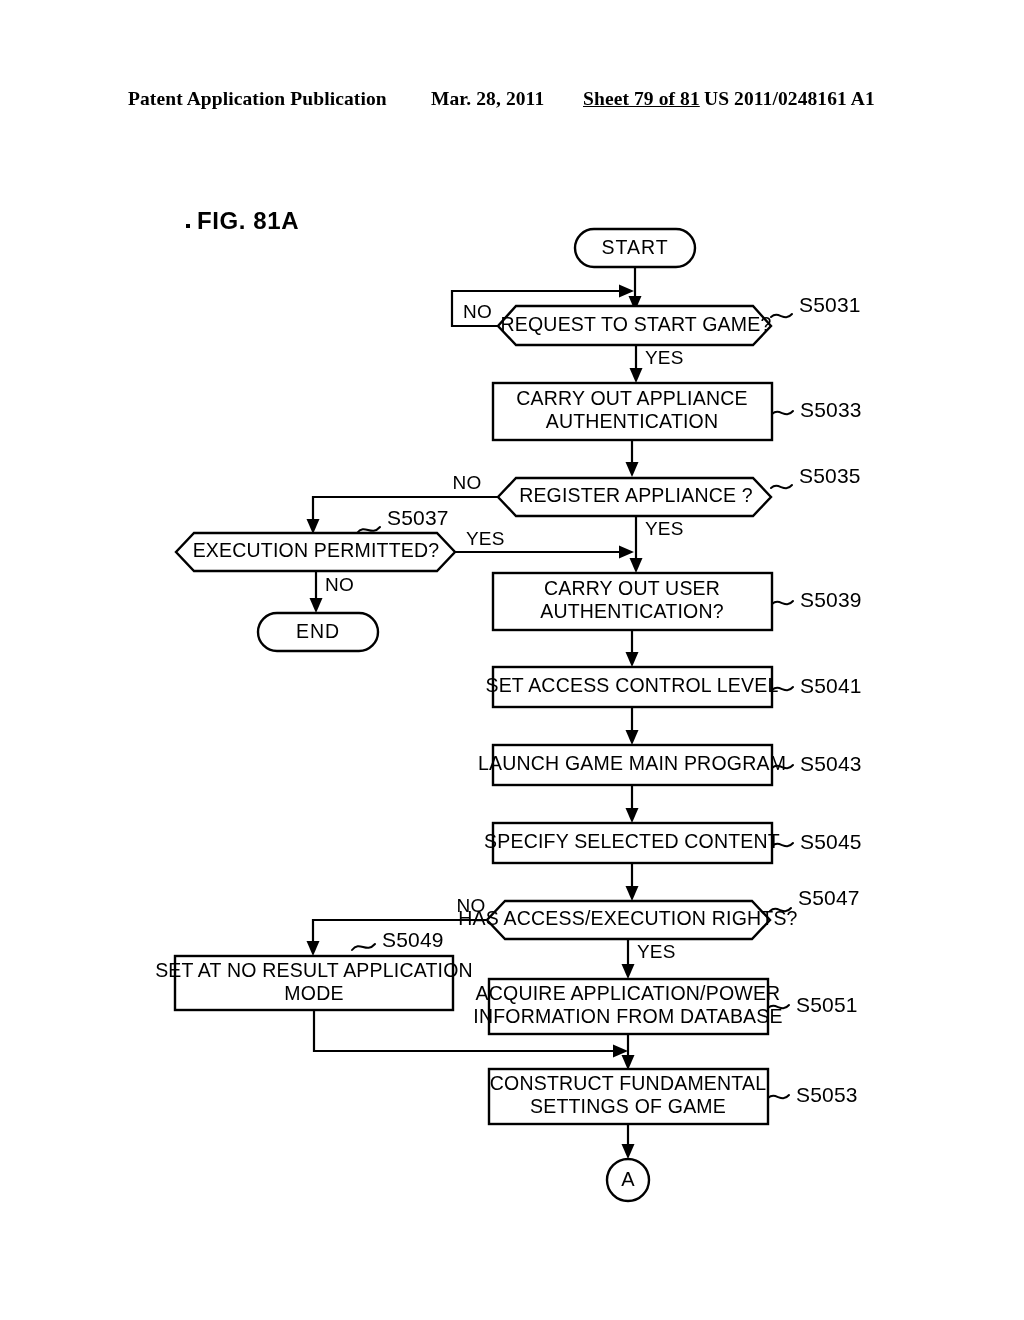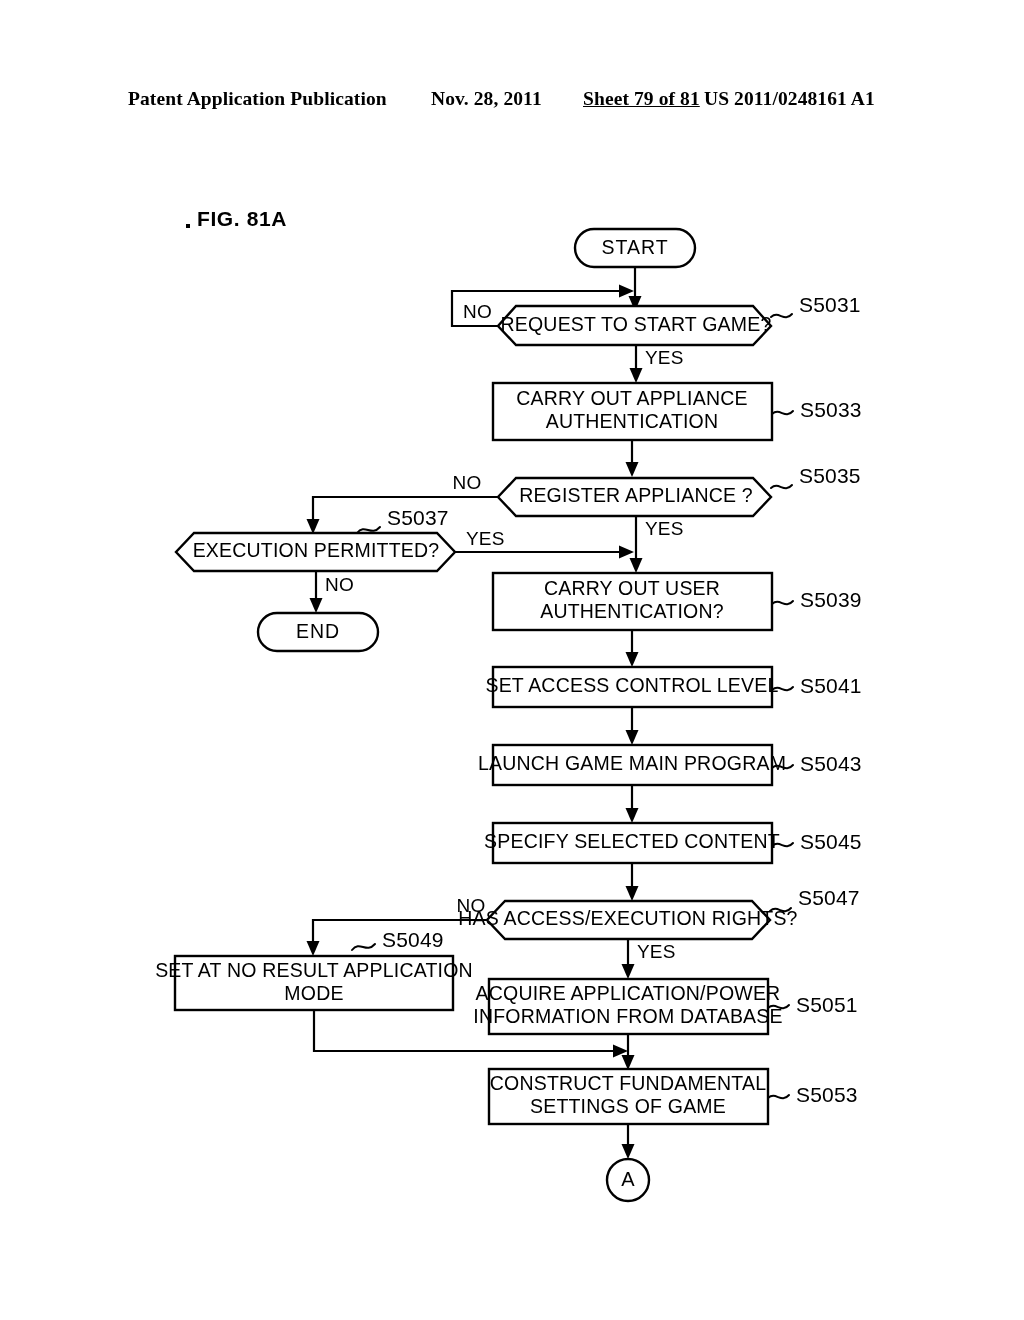--- a/index.html
+++ b/index.html
@@ -37,21 +37,21 @@
   .hdr-date  { position: absolute; left: 431px;  top: 0; }
   .hdr-sheet { position: absolute; left: 583px;  top: 0; text-decoration: underline; }
   .hdr-num   { position: absolute; left: 704px;  top: 0; }
 
   .figtitle {
     position: absolute;
     left: 197px;
     top: 207px;
     font-family: "Liberation Sans", sans-serif;
     font-weight: bold;
-    font-size: 21px;
+    font-size: 24px;
     letter-spacing: 0.6px;
     white-space: nowrap;
   }
   .figdot {
     position: absolute;
     left: 186px;
     top: 224px;
     width: 4px;
     height: 4px;
     background: #000;
@@ -139,21 +139,21 @@
     dominant-baseline: middle;
   }
 </style>
 </head>
 <body>
 
 <div id="page">
 
   <div class="hdr">
     <span class="hdr-pub">Patent Application Publication</span>
-    <span class="hdr-date">Nov. 28, 2011</span>
+    <span class="hdr-date">Mar. 28, 2011</span>
     <span class="hdr-sheet">Sheet 79 of 81</span>
     <span class="hdr-num">US 2011/0248161 A1</span>
   </div>
 
   <div class="figdot"></div>
   <div class="figtitle">FIG. 81A</div>
 
   <svg id="flow" viewBox="0 0 1024 1320">
 
     <g>

